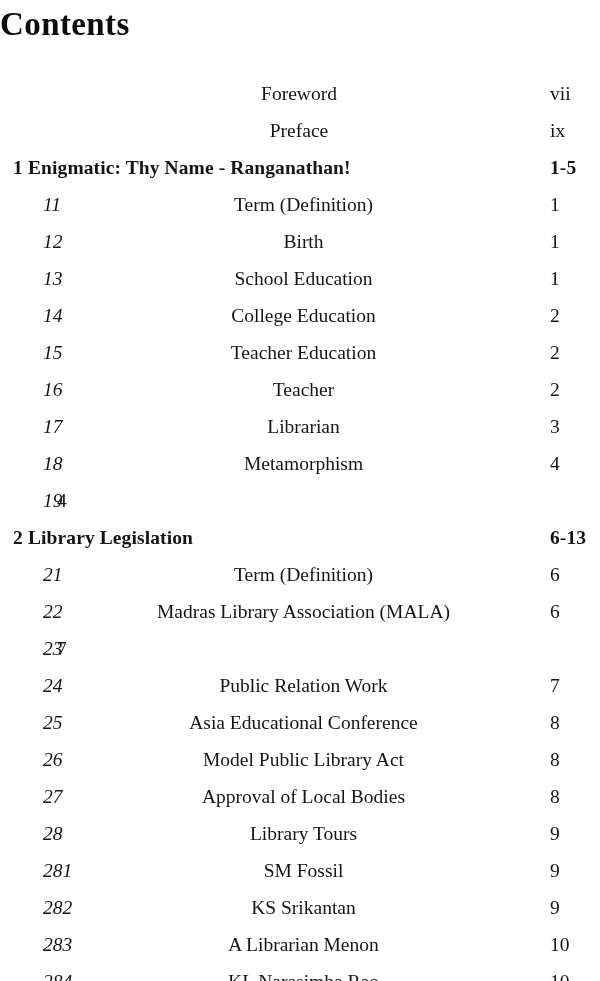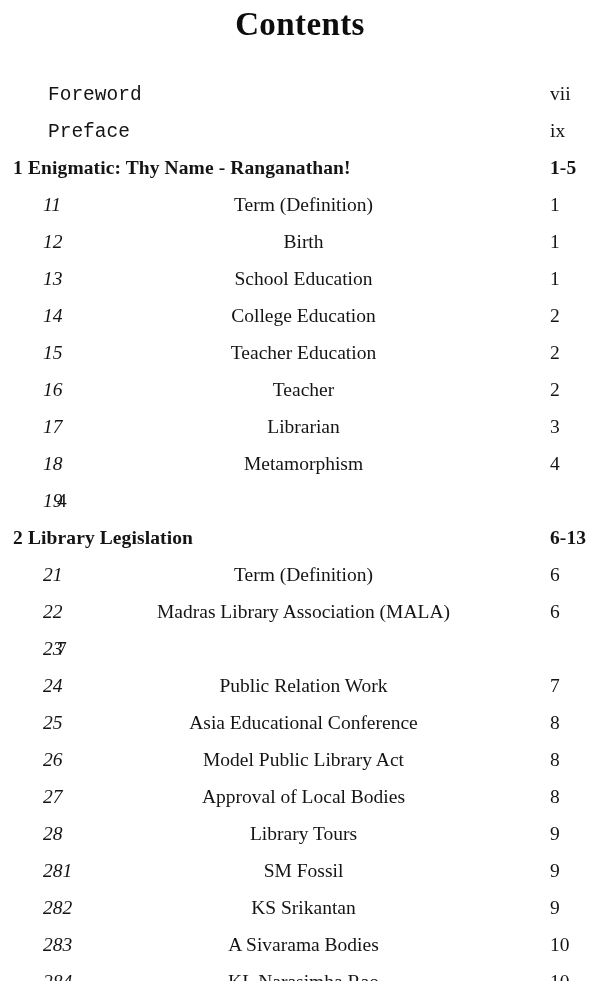--- a/index.html
+++ b/index.html
@@ -19,21 +19,21 @@
 
   .page {
     width: 600px;
     height: 981px;
     position: relative;
     box-sizing: border-box;
   }
 
   
   .page-title {
-    text-align: center;
+    text-align: left;
     font-size: 33px;
     font-weight: bold;
     letter-spacing: 0.4px;
     line-height: 1;
     padding-top: 8px;
     margin: 0 0 34px 0;
     font-family: "Liberation Serif", "DejaVu Serif", serif;
     color: #0d0d0d;
   }
 
@@ -50,22 +50,21 @@
     height: 37px;
     font-size: 19.5px;
     line-height: 37px;
     white-space: nowrap;
   }
 
   
   .row-front .num-chapter { width: 48px; }
   .row-front .label {
     flex: 1 1 auto;
-    text-align: left;
-    font-family: Liberation Mono, monospace;
+    text-align: center;
   }
 
   
   .row-chapter {
     font-weight: bold;
     letter-spacing: 0.1px;
   }
   .row-chapter .num-chapter {
     width: 28px;
     padding-left: 13px;
@@ -219,21 +218,21 @@
         <span class="label">SM Fossil</span>
         <span class="pageno">9</span>
       </li>
       <li class="toc-row row-section">
         <span class="num-section">282</span>
         <span class="label">KS Srikantan</span>
         <span class="pageno">9</span>
       </li>
       <li class="toc-row row-section">
         <span class="num-section">283</span>
-        <span class="label">A Sivarama Bodies</span>
+        <span class="label">A Librarian Menon</span>
         <span class="pageno">10</span>
       </li>
       <li class="toc-row row-section">
         <span class="num-section">284</span>
         <span class="label">KL Narasimha Rao</span>
         <span class="pageno">10</span>
       </li>
     </ul>
 
 </div>

